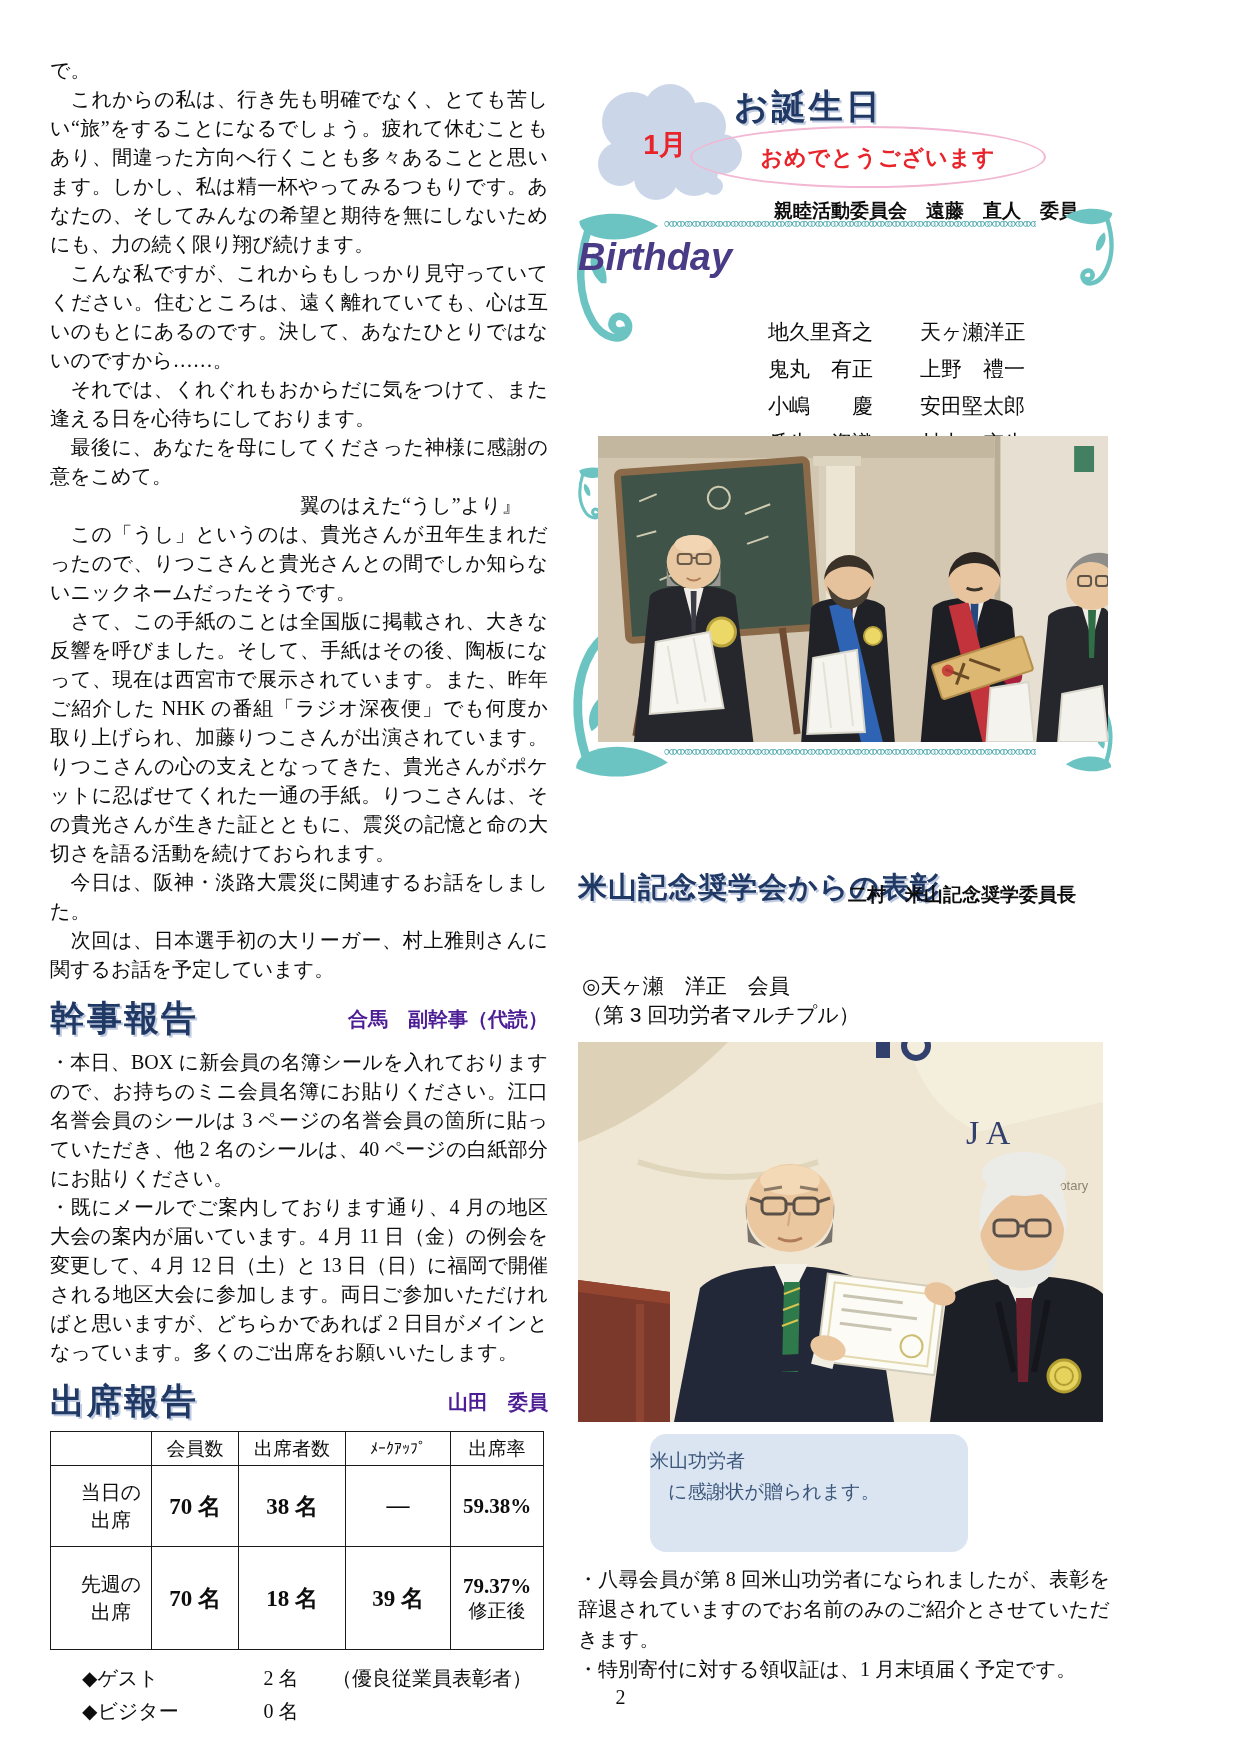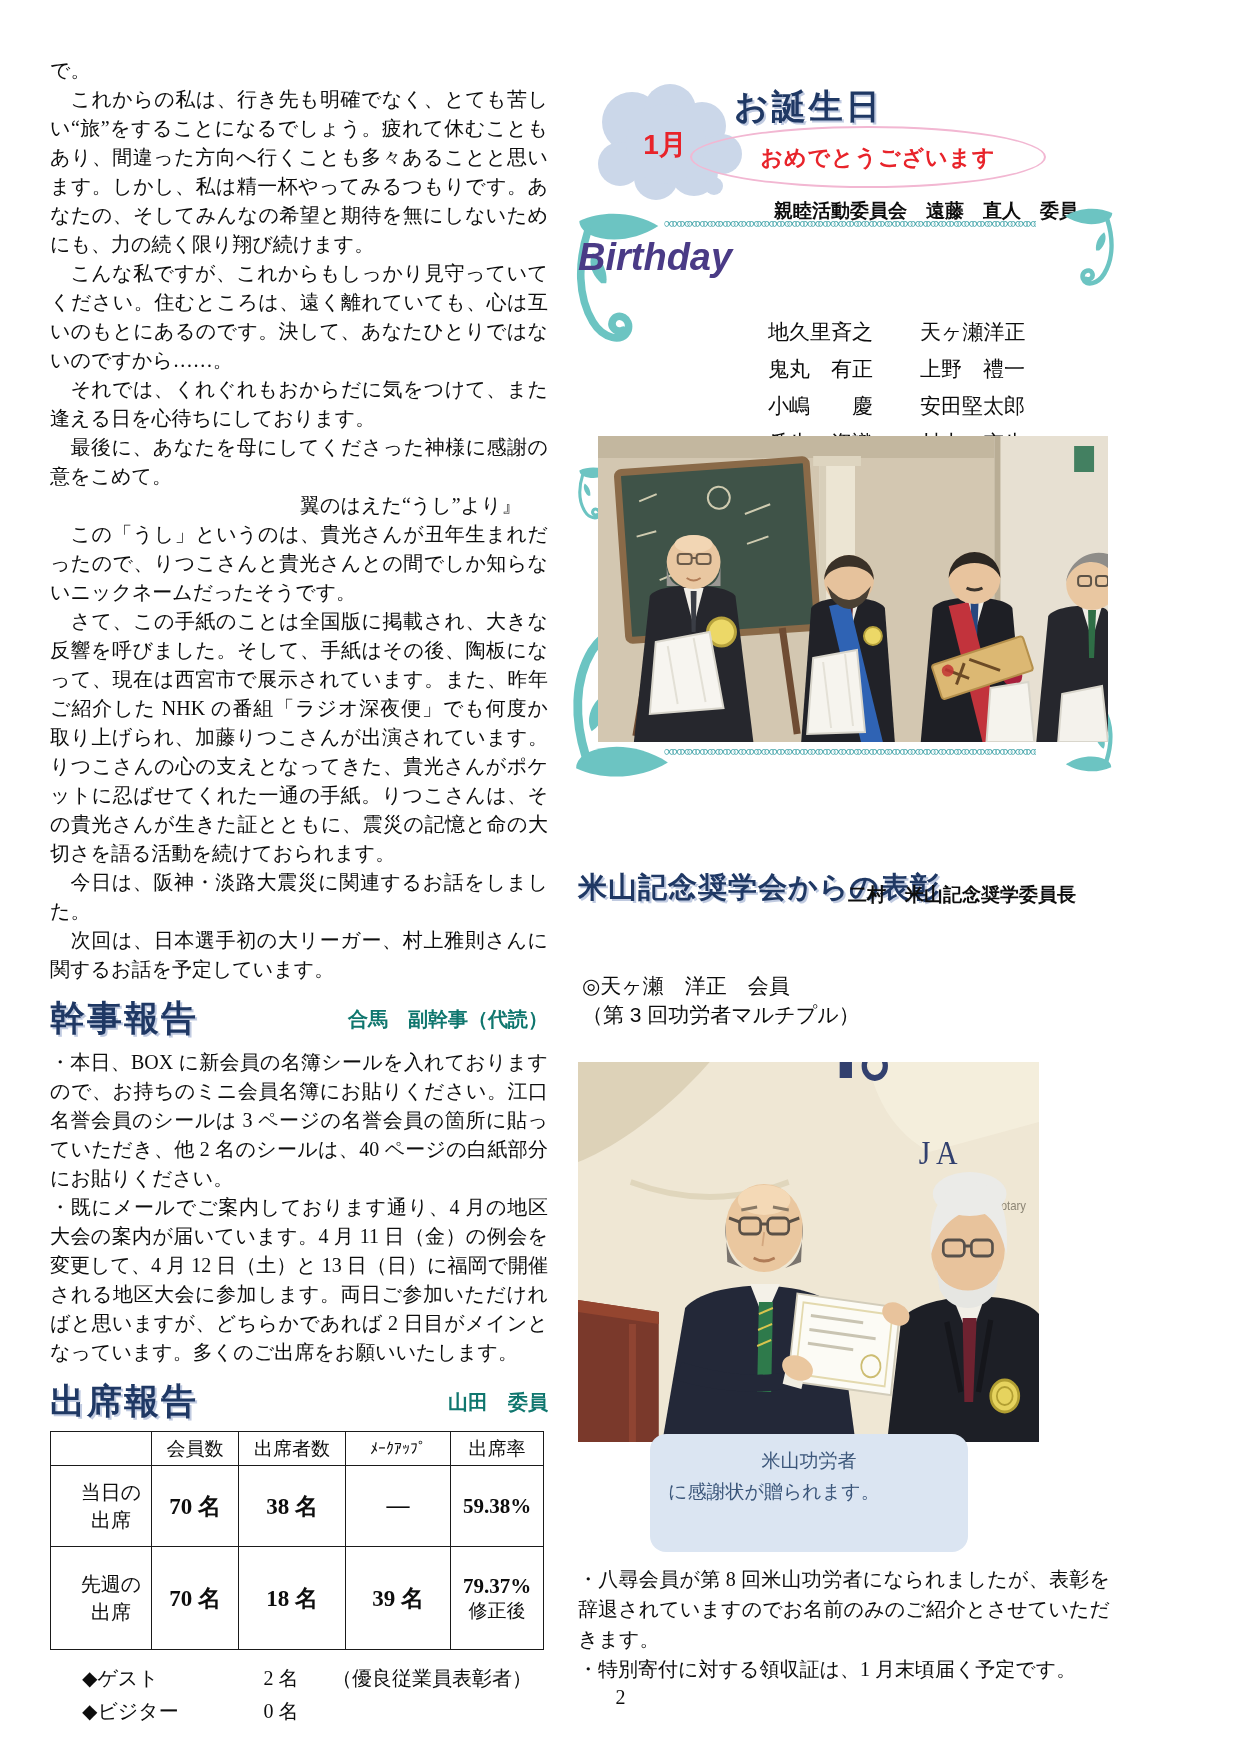--- a/index.html
+++ b/index.html
@@ -7,21 +7,21 @@
         font-family:"Liberation Serif","DejaVu Serif",serif;color:#0d0d0d;}
   
   .col-left{position:absolute;left:50px;top:56px;width:498px;}
   p.body{margin:0;font-size:20px;line-height:29px;text-align:justify;}
   p.sig{margin:0;font-size:20px;line-height:29px;padding-left:250px;}
   .sec-head{display:flex;justify-content:space-between;align-items:flex-end;margin:14px 0 10px;}
   .sec-head h2{margin:0;font-family:"Liberation Sans","DejaVu Sans",sans-serif;font-size:35px;
                line-height:40px;font-weight:bold;color:#1f3864;letter-spacing:2px;
                text-shadow:2px 2px 0 rgba(140,158,198,.55);}
   .byline{font-family:"Liberation Sans","DejaVu Sans",sans-serif;font-size:20px;font-weight:bold;
-          color:#0f766e;padding-bottom:5px;}
+          color:#4c1d95;padding-bottom:5px;}
   .start-note{margin:8px 0 6px;font-size:20px;line-height:28px;}
   table.att{border-collapse:collapse;margin-top:2px;}
   .att th,.att td{border:1.6px solid #1a1a1a;text-align:center;vertical-align:middle;padding:0;}
   .att th{font-size:19px;font-weight:normal;height:33px;}
   .att th.c0{width:100px}.att th.c1{width:86px}.att th.c2{width:106px}
   .att th.c3{width:104px;font-size:16px;}.att th.c4{width:92px}
   .att tr.r1 td{height:80px;}
   .att tr.r2 td{height:102px;}
   .att td.lab{font-size:20px;padding-left:20px;}
   .att .labw{display:inline-block;width:70px;text-align:center;line-height:28px;}
@@ -62,35 +62,35 @@
   .corner.br{right:-14px;bottom:-8px;width:66px;height:82px;transform:scale(-1,-1);}
   .corner.ml{left:0px;top:222px;width:34px;height:112px;}
   .script-title{position:absolute;left:0;right:0;top:18px;text-align:left;
                 font-family:Liberation Sans, sans-serif;font-style:italic;font-weight:bold;
                 font-size:38px;color:#4a3b86;}
   .names{position:absolute;left:190px;top:100px;display:grid;grid-template-columns:152px 130px;
          row-gap:9px;font-size:21px;line-height:28px;}
   .photo{display:block;}
   .photo svg{display:block;width:100%;height:100%;}
   .photo1{position:absolute;left:20px;top:218px;width:510px;height:306px;margin:0;}
-  .photo2{position:absolute;left:0;top:992px;width:461px;height:380px;margin:0;}
+  .photo2{position:absolute;left:0;top:972px;width:525px;height:380px;margin:0;}
   .yone-title{position:absolute;left:0;top:798px;font-family:"Liberation Sans","DejaVu Sans",sans-serif;
               font-size:29px;font-weight:bold;color:#1f3864;letter-spacing:1px;
               text-shadow:2px 2px 0 rgba(140,158,198,.55);}
   .yone-byline{position:absolute;right:32px;top:812px;font-family:"Liberation Sans","DejaVu Sans",sans-serif;
                font-size:19px;font-weight:bold;}
   .awardee{position:absolute;left:4px;top:902px;font-family:"Liberation Sans","DejaVu Sans",sans-serif;
            font-size:21px;}
   .awardee-note{position:absolute;left:4px;top:931px;font-family:"Liberation Sans","DejaVu Sans",sans-serif;
                 font-size:21px;}
   .info-box{position:absolute;left:72px;top:1364px;width:318px;height:118px;background:#dbe5f2;
             border-radius:16px;color:#3b567a;font-size:19px;line-height:31px;
             padding-top:11px;box-sizing:border-box;}
   .info-box p{margin:0;}
-  .info-box .l1{text-align:center;}
+  .info-box .l1{text-align:left;}
   .info-box .l2,.info-box .l3{padding-left:18px;}
   .notes{position:absolute;left:0;top:1494px;width:532px;}
   .notes p{margin:0;font-size:20px;line-height:30px;text-align:justify;}
   .pagenum{position:absolute;left:0;top:1686px;width:100%;text-align:center;font-size:20px;}
 </style>
 </head>
 <body>
 
 <svg width="0" height="0" style="position:absolute">
   <defs>

